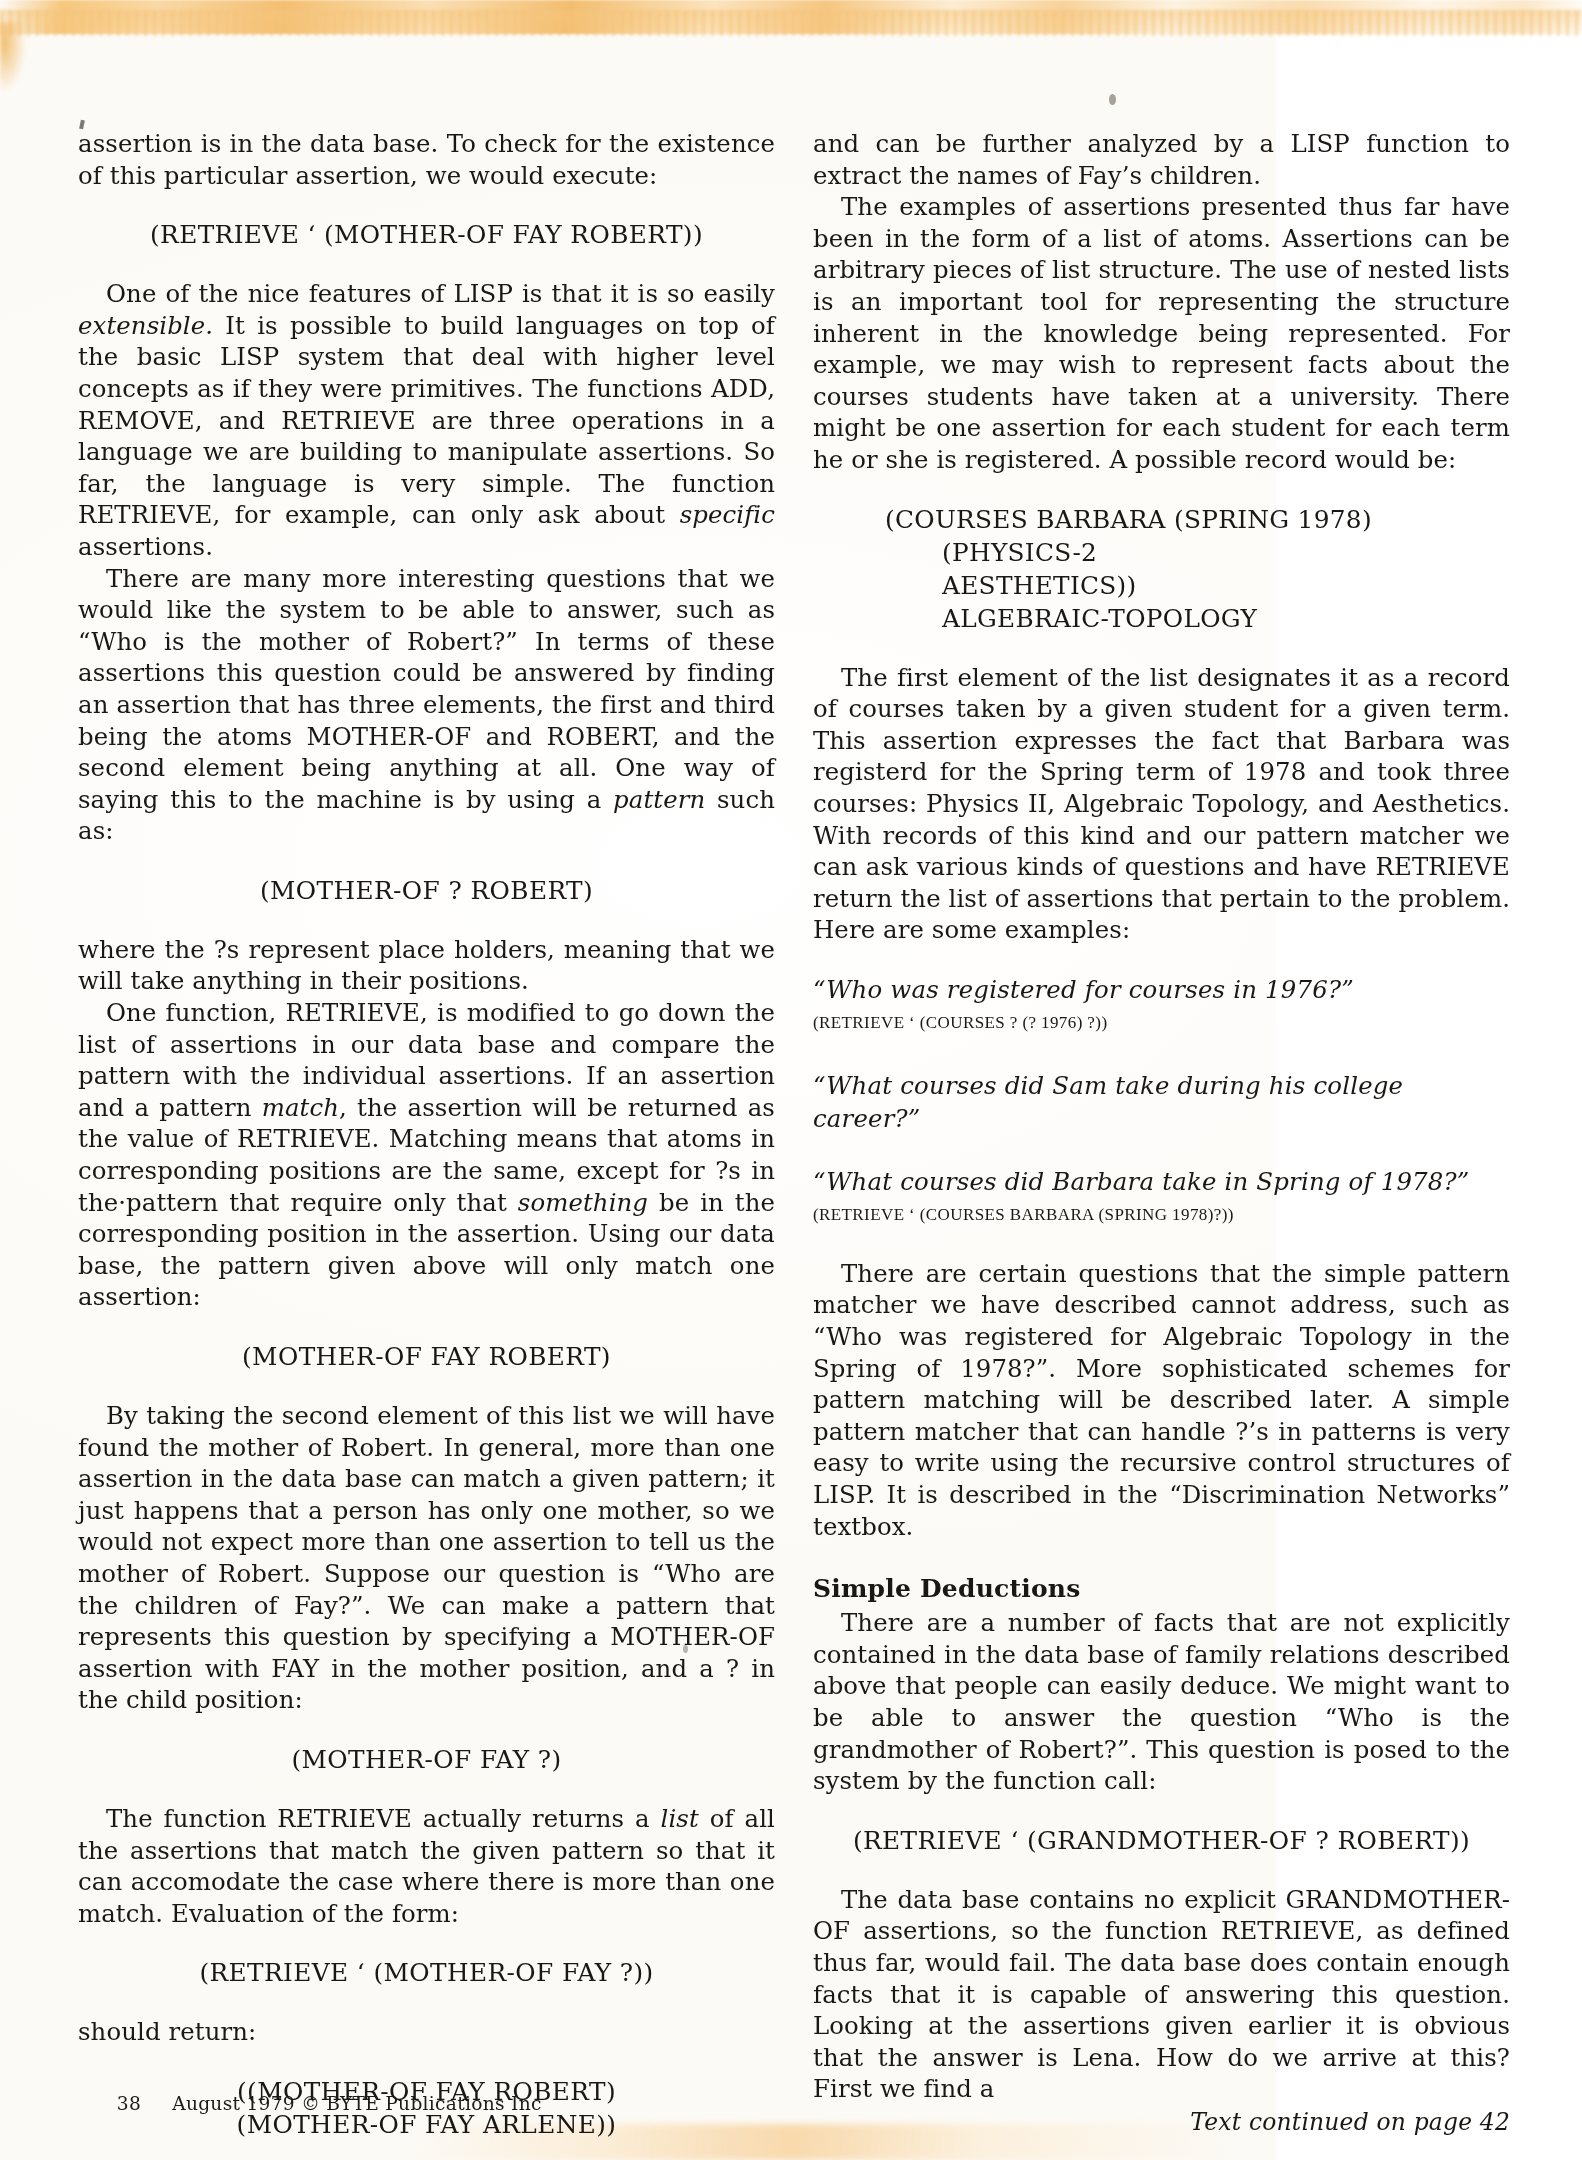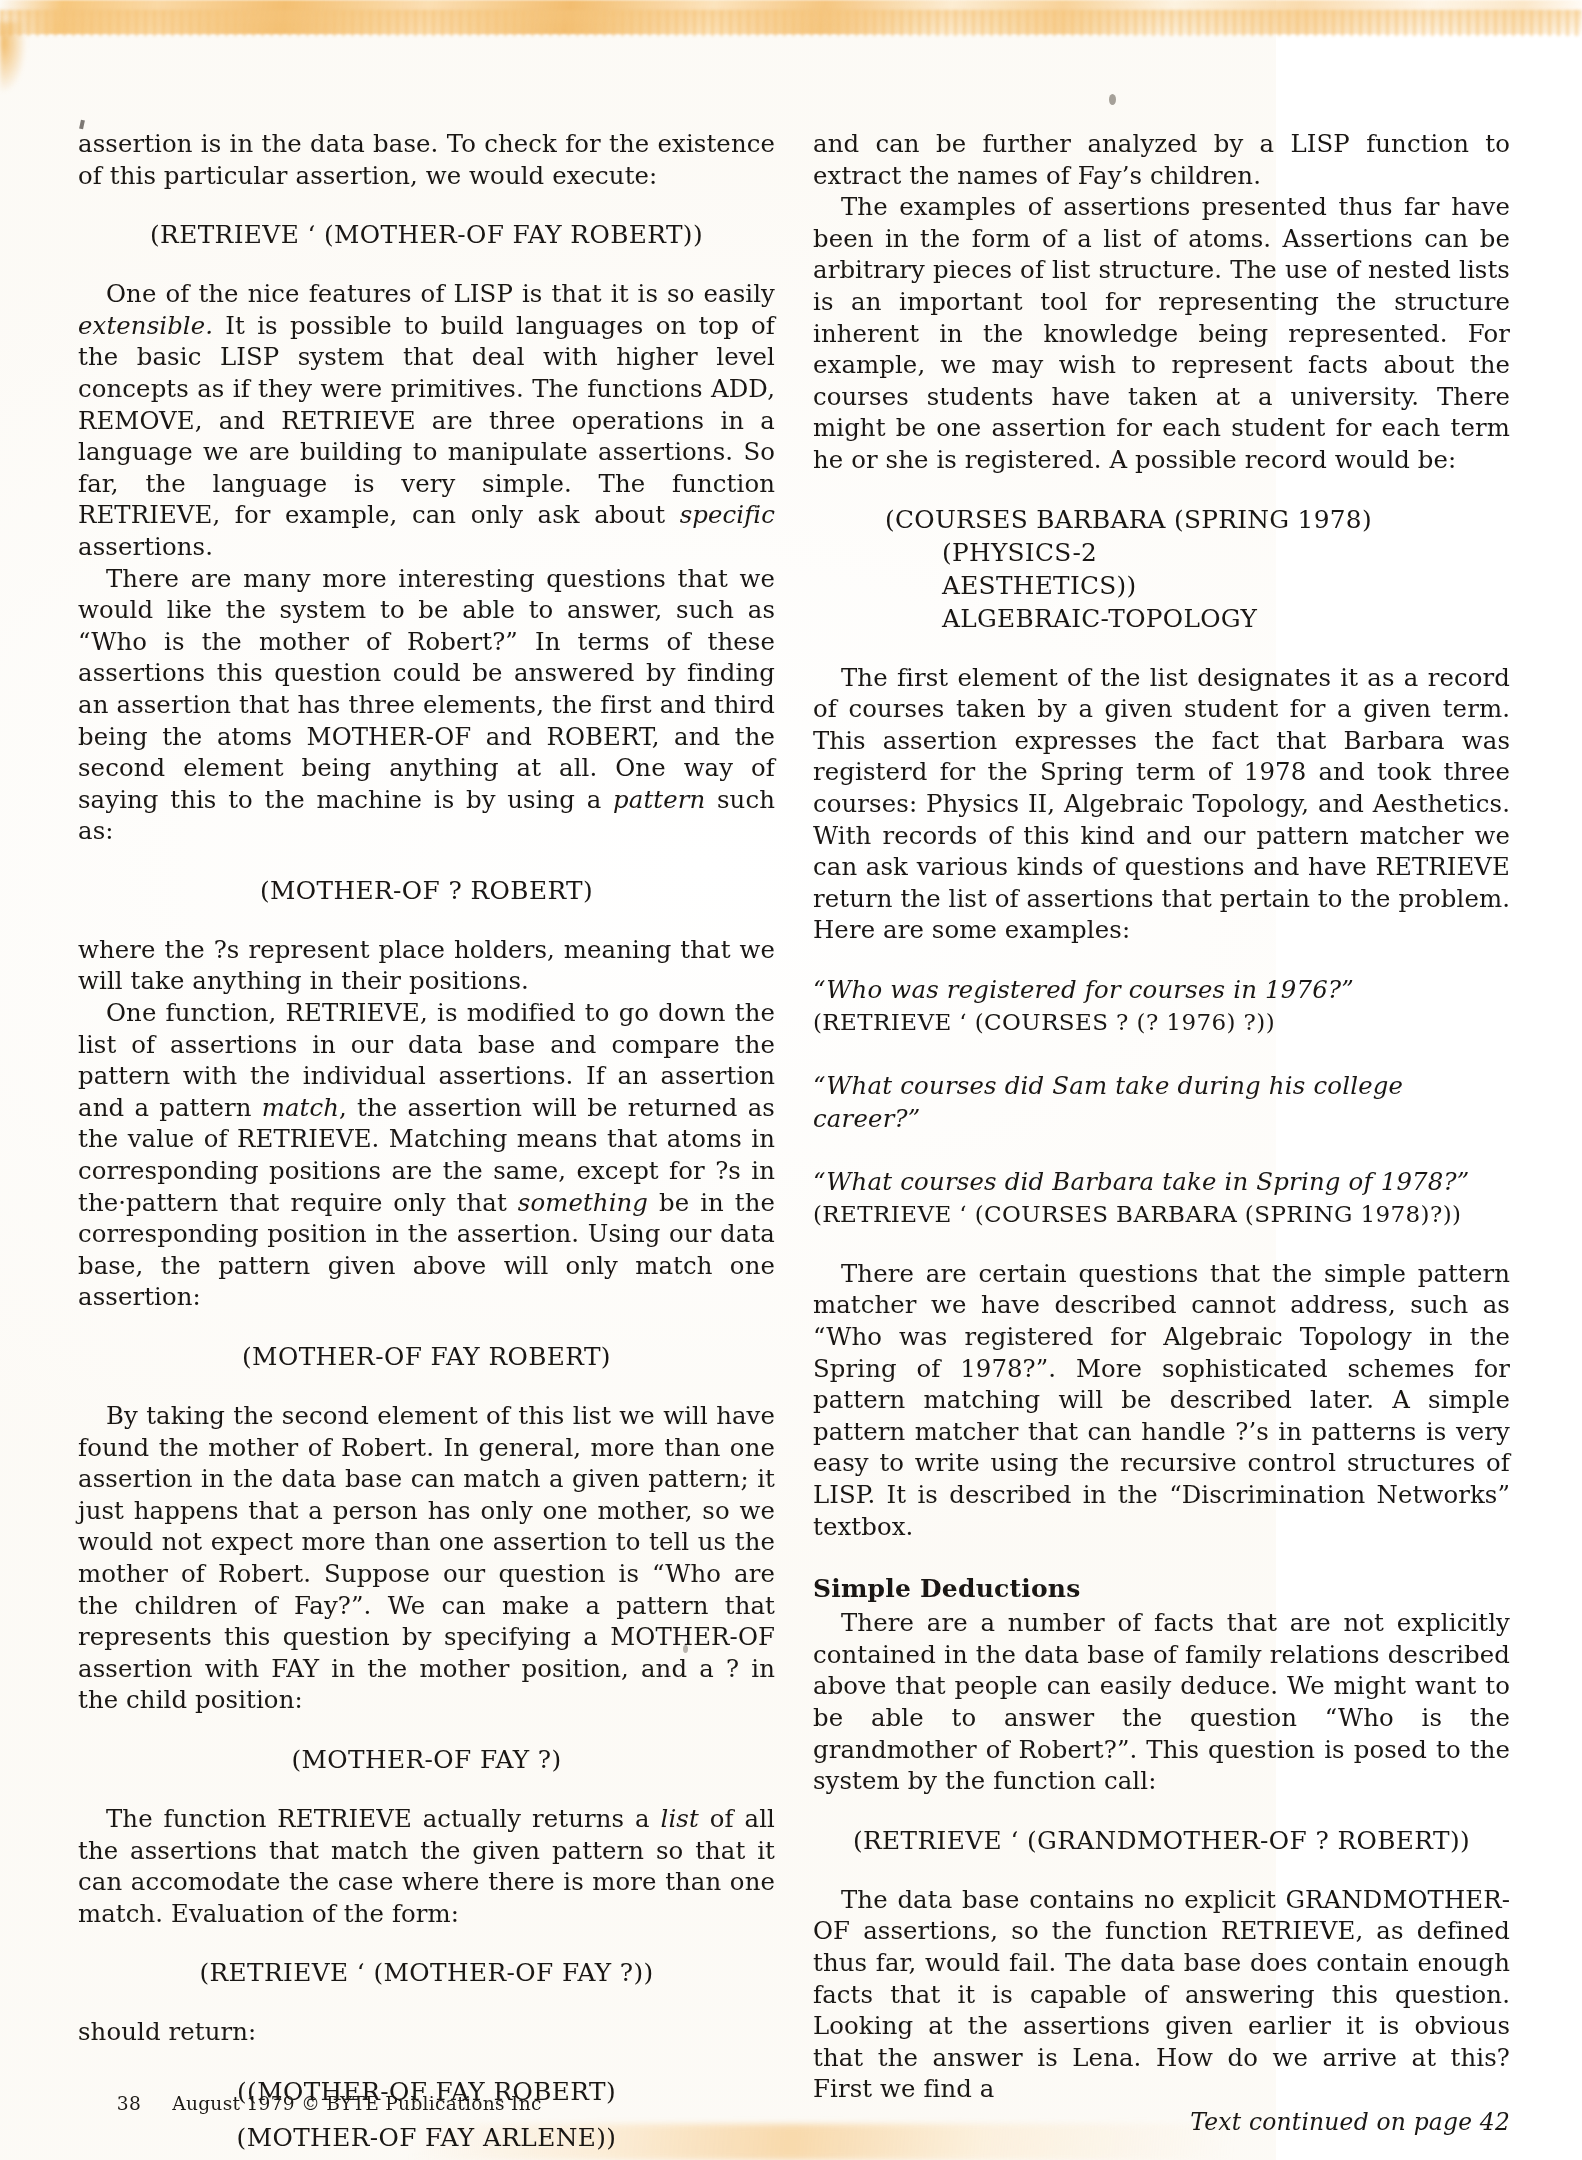--- a/index.html
+++ b/index.html
@@ -143,38 +143,39 @@
   p.para.noindent { text-indent: 0; }
 
   
   .codeblock {
     margin: 27px 0 27px 0;
     text-align: center;
     font-size: 24.8px;
     line-height: 33px;
     letter-spacing: 0.4px;
   }
-  .codeblock .line { white-space: pre; display: block; margin-top: 13px; }
+  .codeblock .line { white-space: pre; display: block; }
 
   .qblock {
     margin: 27px 0 0 0;
     text-align: left;
     line-height: 33px;
   }
   .qblock .q {
     display: block;
     font-style: italic;
     font-size: 24.4px;
     letter-spacing: 0.2px;
   }
   .qblock .c {
     display: block;
-    font-size: 23px;
+    font-size: 17px;
     letter-spacing: 0.4px;
     white-space: pre;
+    font-family: Liberation Serif, serif;
   }
   .qblock + .qblock { margin-top: 30px; }
 
   .section-head {
     font-weight: bold;
     font-size: 25px;
     line-height: 34px;
     margin: 30px 0 1px 0;
     letter-spacing: 0.2px;
     text-align: left;

